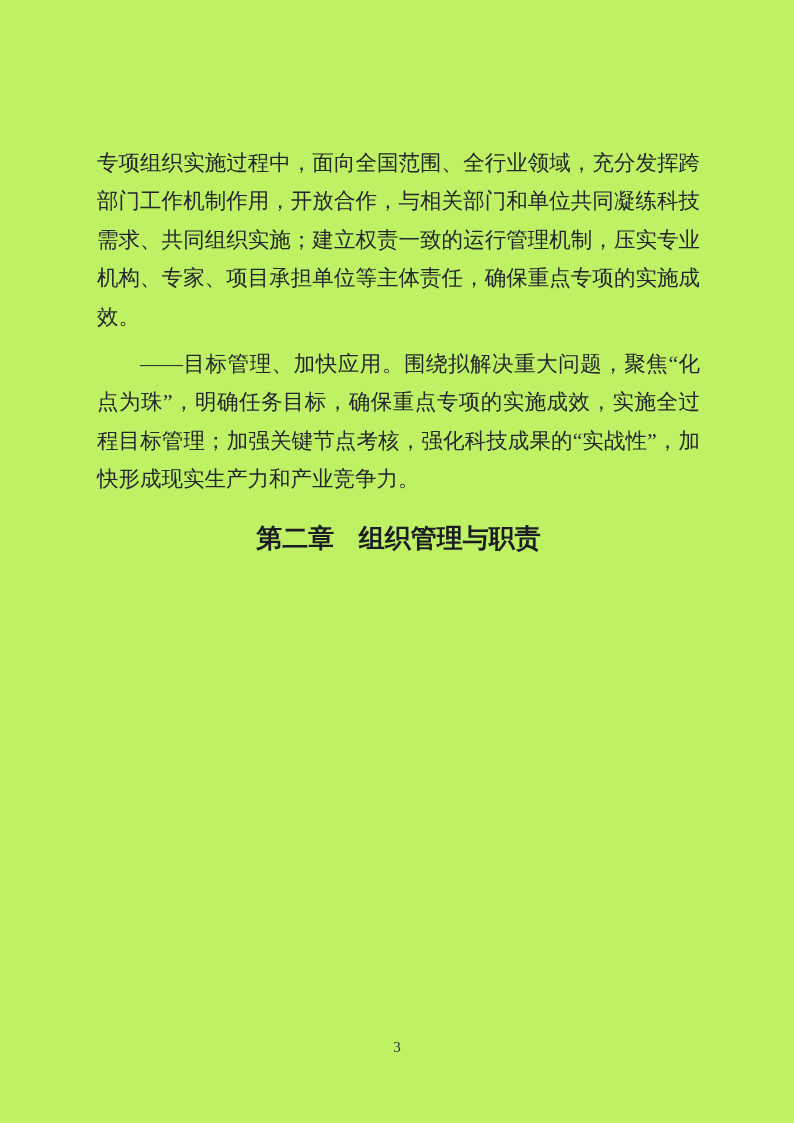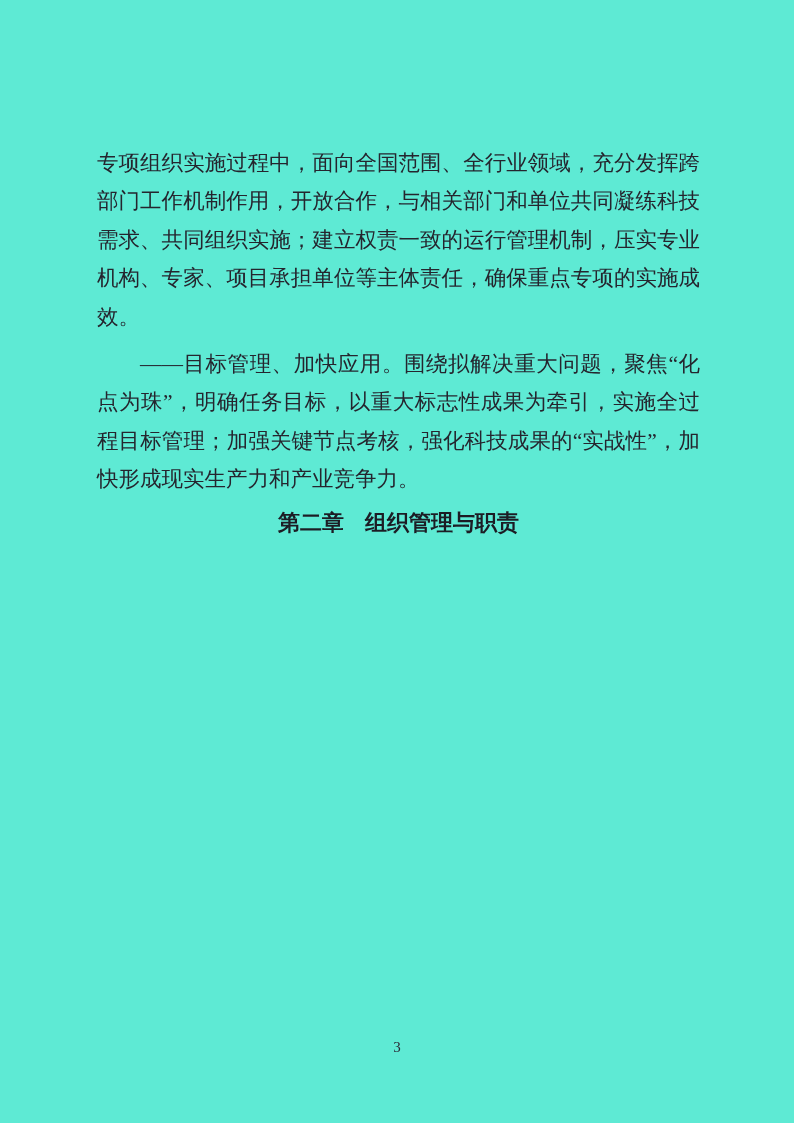--- a/index.html
+++ b/index.html
@@ -4,21 +4,21 @@
 <style>
   * { box-sizing: border-box; margin: 0; padding: 0; }
   html, body { background: #e9e9e9; }
   body {
     width: 794px; height: 1123px;
     font-family: "Liberation Serif", "DejaVu Serif", serif;
   }
   .page {
     position: relative;
     width: 794px; height: 1123px;
-    background: #5eead4;
+    background: #bef264;
     overflow: hidden;
   }
   .doc-body {
     position: absolute;
     left: 97px; top: 144px;
     width: 603px;
     color: #25252e;
     font-size: 21.5px;
     line-height: 38.4px;
     text-align: justify;
@@ -27,25 +27,25 @@
   .para.first { text-indent: 0; margin-top: 0; }
   .para.continues { text-align-last: justify; }
   .article-label {
     font-family: "Liberation Sans", "DejaVu Sans", sans-serif;
     font-weight: 700;
     color: #1c1c24;
     margin-right: 0.55em;
     letter-spacing: 0.04em;
   }
   .chapter-heading {
-    margin-top: 5px;
+    margin-top: 20px;
     text-align-last: center;
     font-family: "Liberation Sans", "DejaVu Sans", sans-serif;
     font-weight: 700;
-    font-size: 22px;
+    font-size: 26px;
     line-height: 38.4px;
     color: #1c1c24;
     text-indent: 0;
   }
   .chapter-num { margin-right: 0.95em; }
   .page-number {
     position: absolute;
     left: 0; top: 1036px;
     width: 794px;
     text-align: center;
@@ -60,21 +60,21 @@
 <div class="page">
 
   <div class="doc-body">
 
     <p class="para first">
       <span>专项组织实施过程中，面向全国范围、全行业领域，充分发挥跨部门工作机制作用，开放合作，与相关部门和单位共同凝练科技需求、共同组织实施；建立权责一致的运行管理机制，压实专业机构、专家、项目承担单位等主体责任，确保重点专项的实施成效。</span>
     </p>
 
 
     <p class="para">
-      <span>——目标管理、加快应用。围绕拟解决重大问题，聚焦“化点为珠”，明确任务目标，以重大标志性成果为牵引，实施全过程目标管理；加强关键节点考核，强化科技成果的“实战性”，加快形成现实生产力和产业竞争力。</span>
+      <span>——目标管理、加快应用。围绕拟解决重大问题，聚焦“化点为珠”，明确任务目标，确保重点专项的实施成效，实施全过程目标管理；加强关键节点考核，强化科技成果的“实战性”，加快形成现实生产力和产业竞争力。</span>
     </p>
 
 
     <h2 class="chapter-heading">
       <span class="chapter-num">第二章</span><span>组织管理与职责</span>
     </h2>
 
 
   </div>
 

